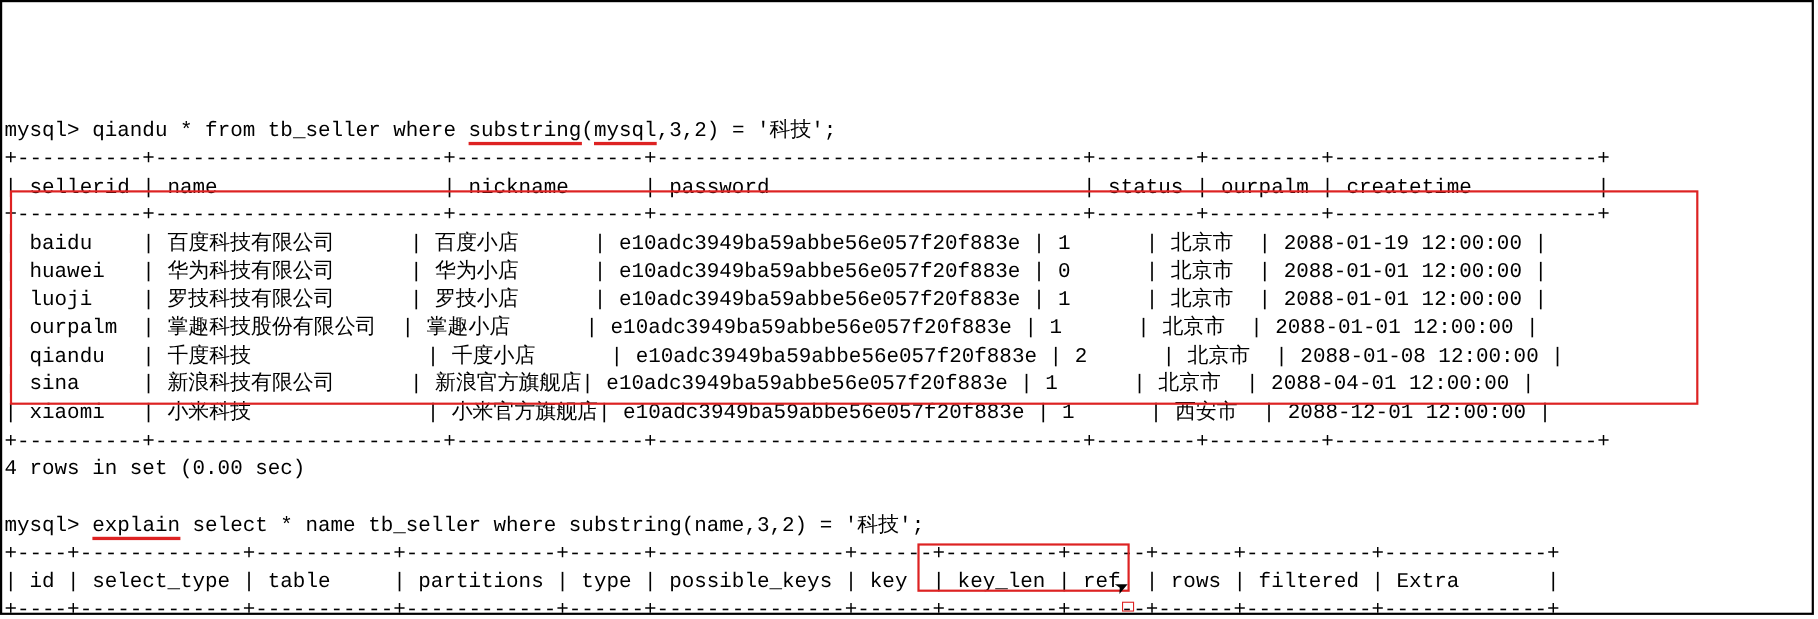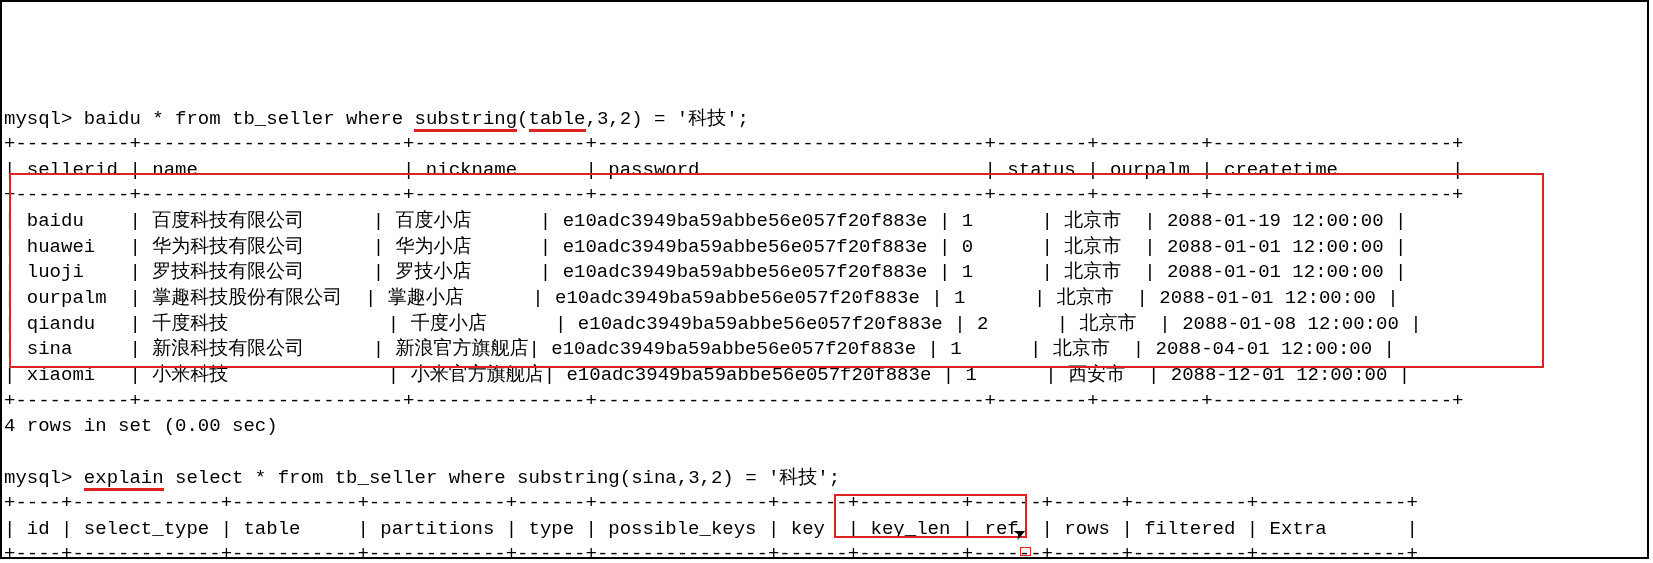--- a/index.html
+++ b/index.html
@@ -53,35 +53,35 @@
     border: 1.5px solid #d22;
     pointer-events: none;
   }
   .content { position: relative; }
 </style>
 </head>
 <body>
 
 
 <div class="content">
-<div class="wrap"><span>mysql&gt;</span><span> baidu * from tb_seller where </span><span class="underline-red">substring</span><span>(</span><span class="underline-red">table</span><span>,3,2) = '科技';</span>
+<div class="wrap"><span>mysql&gt;</span><span> qiandu * from tb_seller where </span><span class="underline-red">substring</span><span>(</span><span class="underline-red">mysql</span><span>,3,2) = '科技';</span>
 <span>+----------+-----------------------+---------------+----------------------------------+--------+---------+---------------------+</span>
 <span>| sellerid | name                  | nickname      | password                         | status | ourpalm | createtime          |</span>
 <span>+----------+-----------------------+---------------+----------------------------------+--------+---------+---------------------+</span>
 <span>| baidu    | 百度科技有限公司      | 百度小店      | e10adc3949ba59abbe56e057f20f883e | 1      | 北京市  | 2088-01-19 12:00:00 |</span>
 <span>| huawei   | 华为科技有限公司      | 华为小店      | e10adc3949ba59abbe56e057f20f883e | 0      | 北京市  | 2088-01-01 12:00:00 |</span>
 <span>| luoji    | 罗技科技有限公司      | 罗技小店      | e10adc3949ba59abbe56e057f20f883e | 1      | 北京市  | 2088-01-01 12:00:00 |</span>
 <span>| ourpalm  | 掌趣科技股份有限公司  | 掌趣小店      | e10adc3949ba59abbe56e057f20f883e | 1      | 北京市  | 2088-01-01 12:00:00 |</span>
 <span>| qiandu   | 千度科技              | 千度小店      | e10adc3949ba59abbe56e057f20f883e | 2      | 北京市  | 2088-01-08 12:00:00 |</span>
 <span>| sina     | 新浪科技有限公司      | 新浪官方旗舰店| e10adc3949ba59abbe56e057f20f883e | 1      | 北京市  | 2088-04-01 12:00:00 |</span>
 <span>| xiaomi   | 小米科技              | 小米官方旗舰店| e10adc3949ba59abbe56e057f20f883e | 1      | 西安市  | 2088-12-01 12:00:00 |</span>
 <span>+----------+-----------------------+---------------+----------------------------------+--------+---------+---------------------+</span>
 <span>4 rows in set (0.00 sec)</span>
 
-<span>mysql&gt;</span><span> </span><span class="underline-red">explain</span><span> select * from tb_seller where substring(sina,3,2) = '科技';</span>
+<span>mysql&gt;</span><span> </span><span class="underline-red">explain</span><span> select * name tb_seller where substring(name,3,2) = '科技';</span>
 <span>+----+-------------+-----------+------------+------+---------------+------+---------+------+------+----------+-------------+</span>
 <span>| id | select_type | table     | partitions | type | possible_keys | key  | key_len | ref  | rows | filtered | Extra       |</span>
 <span>+----+-------------+-----------+------------+------+---------------+------+---------+------+------+----------+-------------+</span>
 
 
 </div>
 
 <div id="box1" class="hl-box"></div>
 <div id="box2" class="hl-box"></div>
 <div class="cursor">➤</div>

